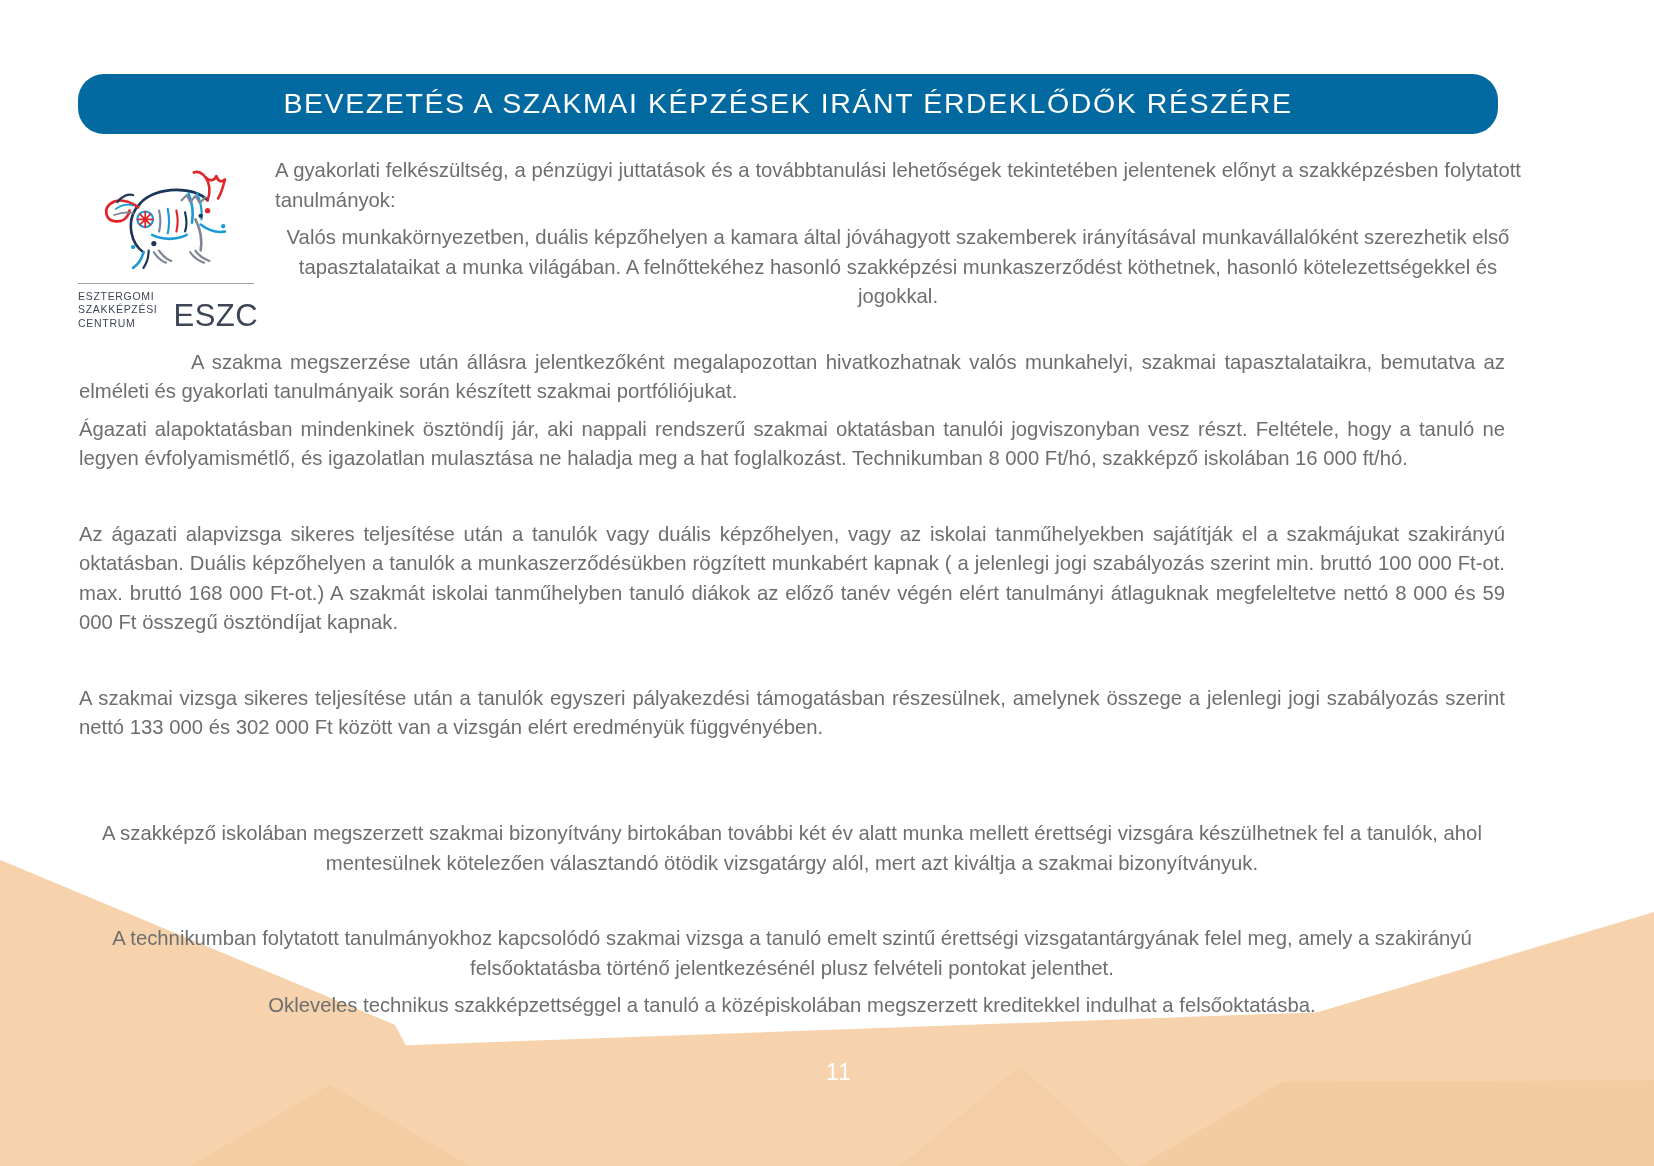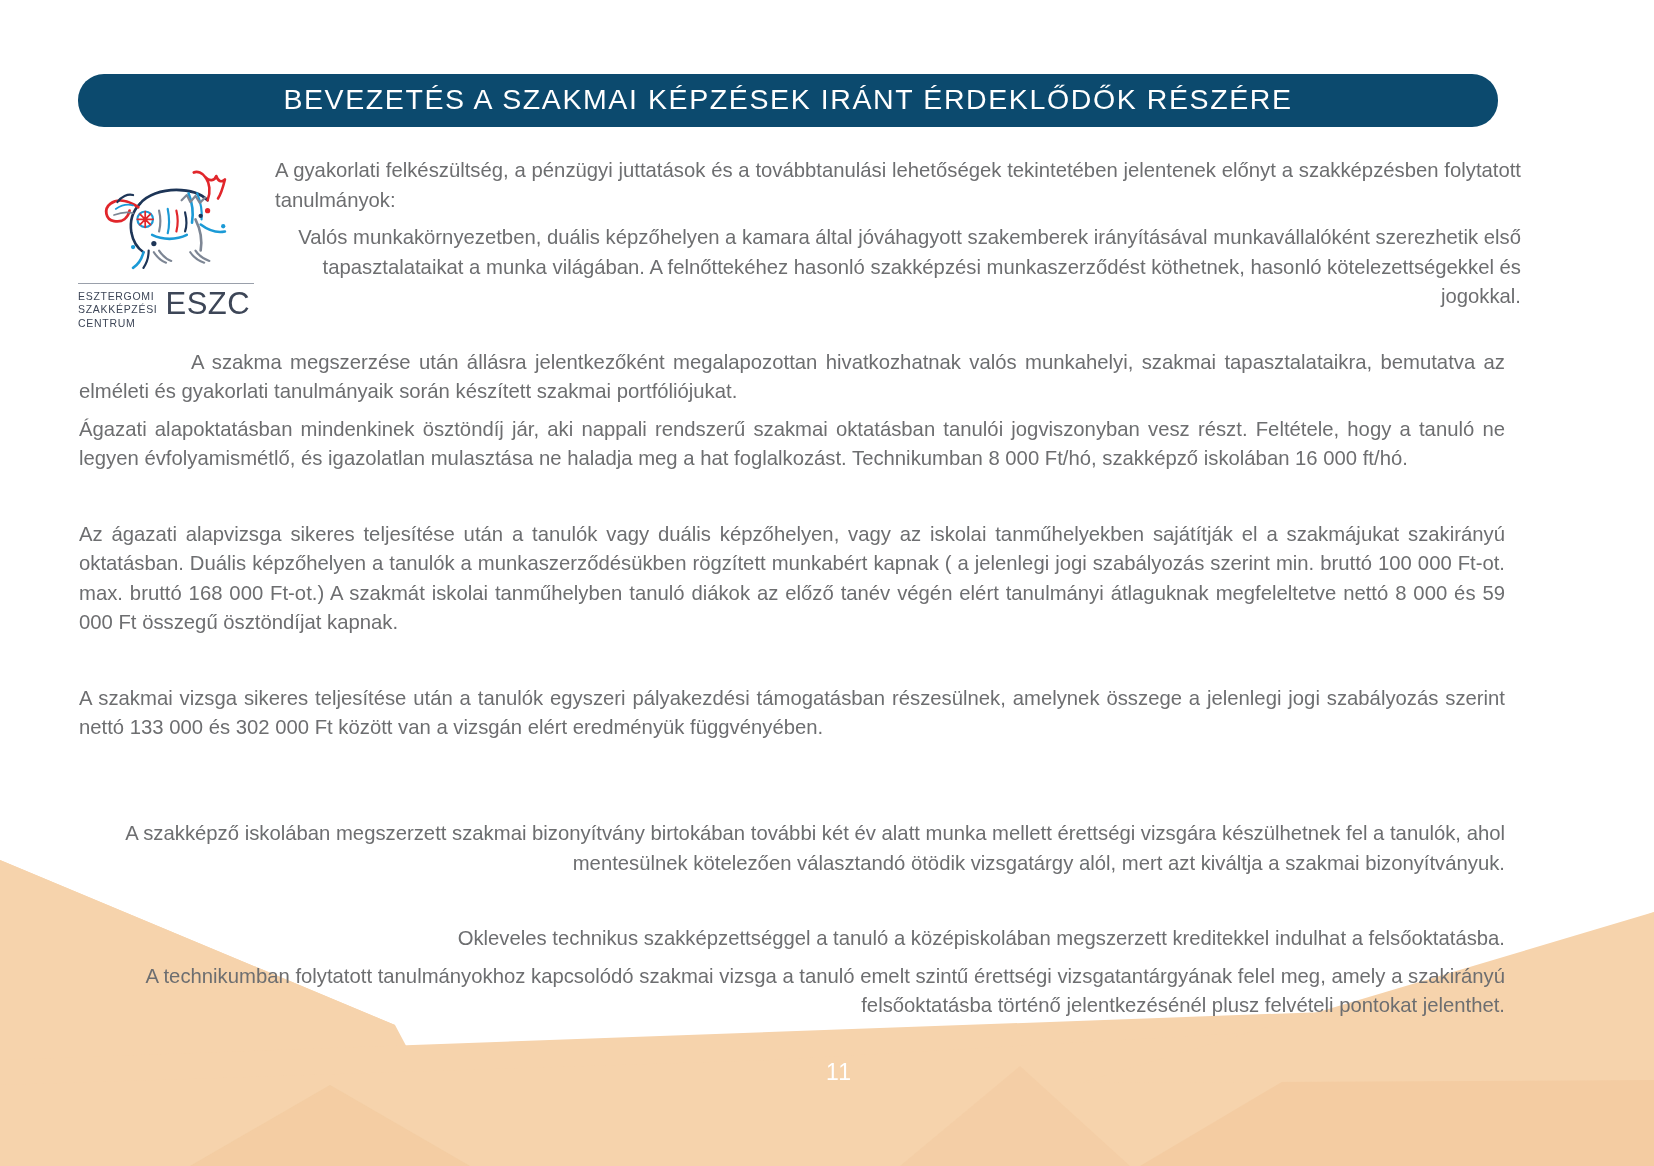--- a/index.html
+++ b/index.html
@@ -34,22 +34,22 @@
     pointer-events: none;
     z-index: 0;
   }
 
   
   .header-banner {
     position: absolute;
     left: 78px;
     top: 74px;
     width: 1420px;
-    height: 53px;
-    background: #0c4a6e;
+    height: 60px;
+    background: #0369a1;
     border-radius: 26px;
     z-index: 3;
     display: flex;
     align-items: center;
     justify-content: center;
   }
   .header-banner .title {
     color: #ffffff;
     font-size: 28.5px;
     letter-spacing: 1.6px;
@@ -73,22 +73,22 @@
     display: block;
   }
   .logo-rule {
     width: 176px;
     height: 1px;
     background: #9aa0ab;
     margin: 3px 0 6px 0;
   }
   .logo-wordmark {
     display: flex;
-    align-items: flex-start;
-    gap: 8px;
+    align-items: flex-end;
+    gap: 16px;
   }
   .logo-lines {
     font-size: 10.5px;
     line-height: 1.28;
     color: #3d4657;
     letter-spacing: 0.7px;
     white-space: nowrap;
   }
   .logo-eszc {
     font-size: 31px;
@@ -107,21 +107,21 @@
     z-index: 2;
     color: #6d6e70;
     font-size: 20.3px;
     line-height: 1.455;
   }
   .para {
     margin: 8px;
     text-align: justify;
     text-justify: inter-word;
   }
-  .para.left { text-align: right; }
+  .para.left { text-align: center; }
 
   
   .intro-block {
     margin-left: 196px;
     width: 1246px;
   }
   .intro-block .para { width: 100%; }
 
   .gap-sm { height: 20px; }
   .gap-md { height: 30px; }
@@ -255,20 +255,20 @@
 
     <div class="gap-md"></div>
 
 
     <div class="gap-md"></div>
 
     <p class="para left">A szakképző iskolában megszerzett szakmai bizonyítvány birtokában további két év alatt munka mellett érettségi vizsgára készülhetnek fel a tanulók, ahol mentesülnek kötelezően választandó ötödik vizsgatárgy alól, mert azt kiváltja a szakmai bizonyítványuk.</p>
 
     <div class="gap-md"></div>
 
+    <p class="para left">A technikumban folytatott tanulmányokhoz kapcsolódó szakmai vizsga a tanuló emelt szintű érettségi vizsgatantárgyának felel meg, amely a szakirányú felsőoktatásba történő jelentkezésénél plusz felvételi pontokat jelenthet.</p>
     <p class="para left">Okleveles technikus szakképzettséggel a tanuló a középiskolában megszerzett kreditekkel indulhat a felsőoktatásba.</p>
-    <p class="para left">A technikumban folytatott tanulmányokhoz kapcsolódó szakmai vizsga a tanuló emelt szintű érettségi vizsgatantárgyának felel meg, amely a szakirányú felsőoktatásba történő jelentkezésénél plusz felvételi pontokat jelenthet.</p>
 
   </div>
 
   <div class="page-number">11</div>
 
 </div>
 
 </body></html>

